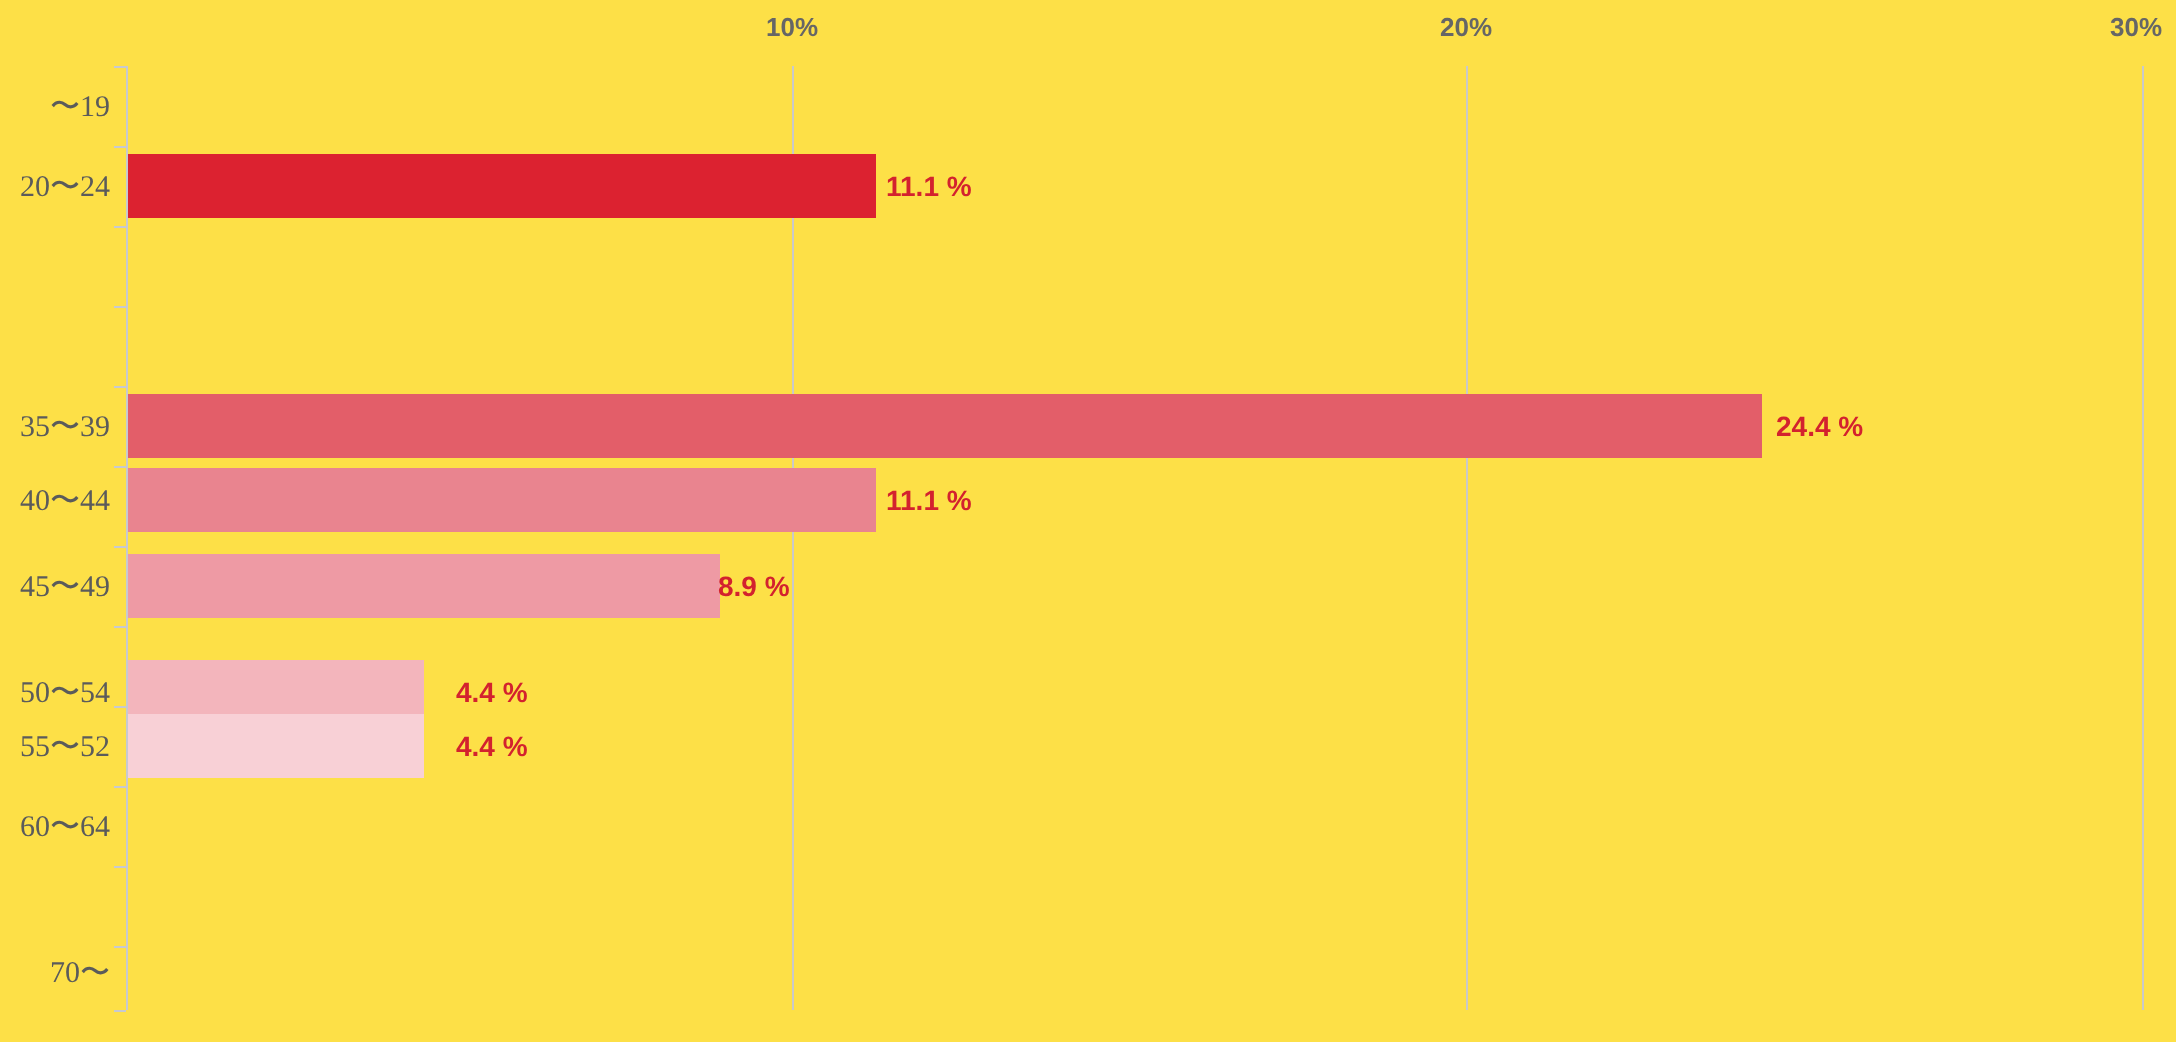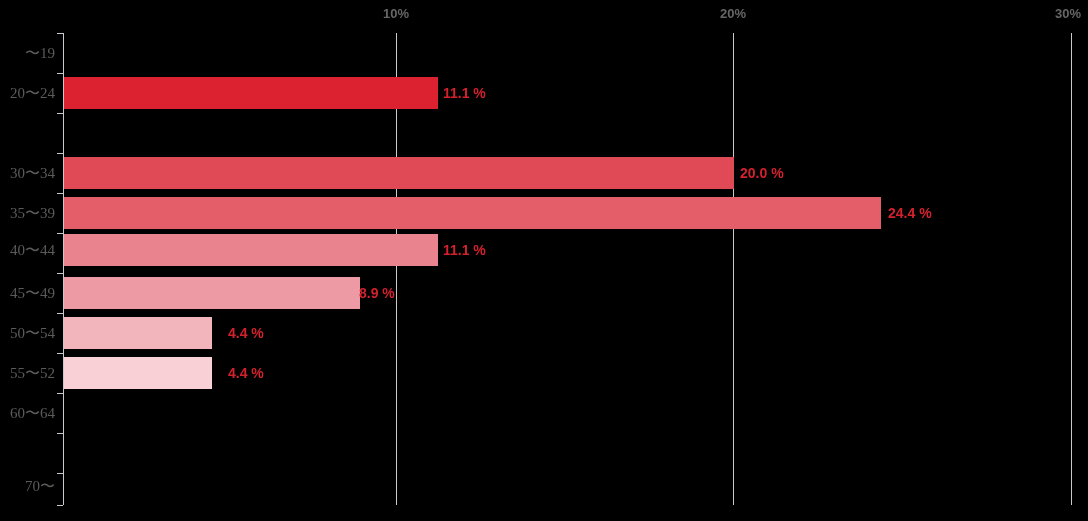--- a/index.html
+++ b/index.html
@@ -4,21 +4,21 @@
 <style>
   html, body {
     margin: 0;
     padding: 0;
     background: #ffffff;
   }
   #chart-root {
     position: relative;
     width: 1088px;
     height: 521px;
-    background: #000000;
+    background: #fde047;
     font-family: "Liberation Sans", sans-serif;
     overflow: hidden;
   }
 
   
   .plot-area {
     position: absolute;
     left: 64px;
     top: 33px;
     width: 1024px;
@@ -140,45 +140,40 @@
 
   </div>
 
   <div class="row" style="top:73px;">
     <div class="row-label">20〜24</div>
     <div class="bar" style="width:374px; background:#dc2230;"></div>
     <div class="bar-value" style="left:443px;">11.1 %</div>
   </div>
 
 
-  <div class="row" style="top:153px;">
-    <div class="row-label">30〜34</div>
-    <div class="bar" style="width:670px; background:#e04a56;"></div>
-    <div class="bar-value" style="left:740px;">20.0 %</div>
-  </div>
 
   <div class="row" style="top:193px;">
     <div class="row-label">35〜39</div>
     <div class="bar" style="width:817px; background:#e35e69;"></div>
     <div class="bar-value" style="left:888px;">24.4 %</div>
   </div>
 
   <div class="row" style="top:230px;">
     <div class="row-label">40〜44</div>
     <div class="bar" style="width:374px; background:#e9848f;"></div>
     <div class="bar-value" style="left:443px;">11.1 %</div>
   </div>
 
   <div class="row" style="top:273px;">
     <div class="row-label">45〜49</div>
     <div class="bar" style="width:296px; background:#ee9aa4;"></div>
     <div class="bar-value" style="left:359px;">8.9 %</div>
   </div>
 
-  <div class="row" style="top:313px;">
+  <div class="row" style="top:326px;">
     <div class="row-label">50〜54</div>
     <div class="bar" style="width:148px; background:#f3b5bc;"></div>
     <div class="bar-value" style="left:228px;">4.4 %</div>
   </div>
 
   <div class="row" style="top:353px;">
     <div class="row-label">55〜52</div>
     <div class="bar" style="width:148px; background:#f8d0d6;"></div>
     <div class="bar-value" style="left:228px;">4.4 %</div>
   </div>

